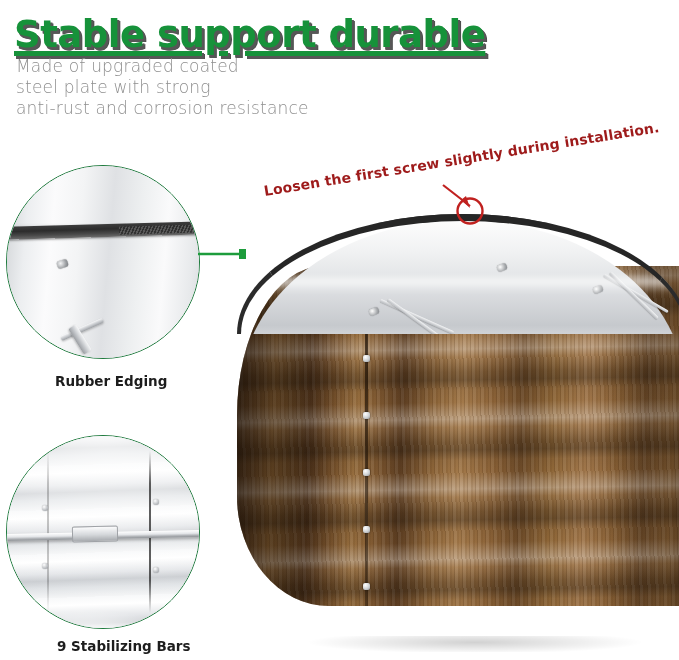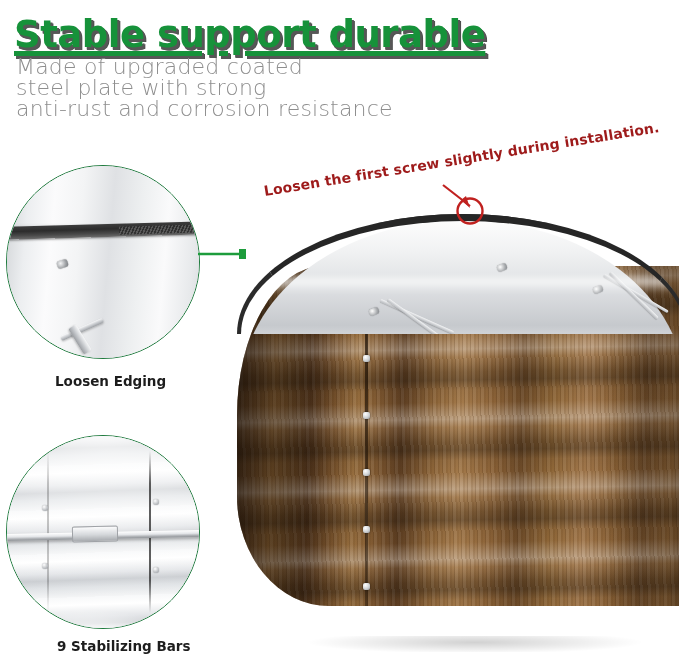--- a/index.html
+++ b/index.html
@@ -22,21 +22,21 @@
     text-shadow:
        2px 2px 0 #575757,
        2px 3px 0 #575757,
        3px 3px 0 #4e4e4e;
     white-space:nowrap;
     line-height:1.05;
   }
   .subtitle{
     position:absolute;left:16px;top:56px;
     font-family:"DejaVu Sans", sans-serif;
-    font-size:22px;font-weight:300;line-height:21px;
+    font-size:17px;font-weight:300;line-height:21px;
     color:#8e8e8e;white-space:pre-line;letter-spacing:0.2px;
   }
 
   
   .callout{position:absolute;border-radius:50%;overflow:hidden;
            border:1.6px solid #1d7a3c;background:#e9eaec;}
   .callout .inner{position:absolute;inset:0;}
 
   
   #callout-rubber{left:6px;top:165px;width:192px;height:192px;}
@@ -291,21 +291,21 @@
       <div class="bar-diag" style="left:52px;top:84%;width:46px;height:5px;transform:rotate(-24deg)"></div>
       <div class="bar-diag" style="left:58px;top:88%;width:30px;height:9px;transform:rotate(58deg)"></div>
     </div>
   </div>
 
   <svg class="connector">
     <line x1="0" y1="8" x2="44" y2="8" stroke="#1d9c3c" stroke-width="2.4"></line>
     <rect x="41" y="3" width="7" height="10" fill="#1d9c3c"></rect>
   </svg>
 
-  <div class="callout-label" id="label-rubber">Loosen Edging</div>
+  <div class="callout-label" id="label-rubber">Rubber Edging</div>
 
   <div class="callout" id="callout-bars">
     <div class="inner">
       <div class="corrugated"></div>
       <div class="seam-wire" style="left:74%"></div>
       <div class="seam-wire" style="left:21%;opacity:.35"></div>
       <div class="rivet" style="left:18%;top:36%"></div>
       <div class="rivet" style="left:18%;top:66%"></div>
       <div class="rivet" style="left:76%;top:33%"></div>
       <div class="rivet" style="left:76%;top:68%"></div>

